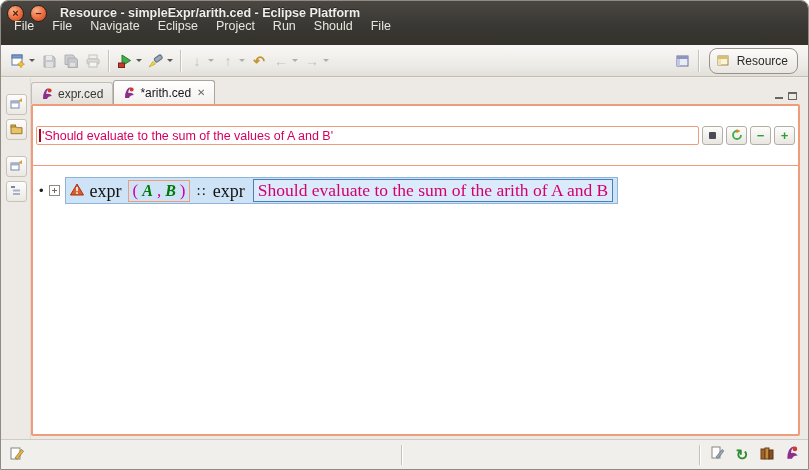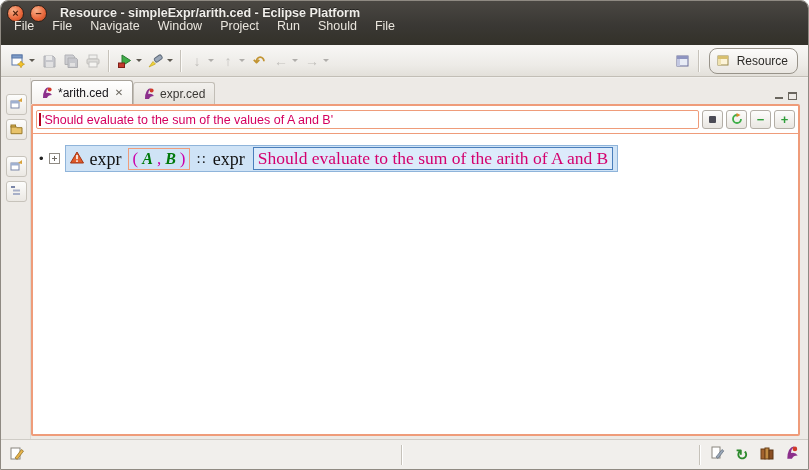--- a/index.html
+++ b/index.html
@@ -43,21 +43,21 @@
        border-radius:3px 3px 0 0;box-sizing:border-box;}
   .tab.inactive{background:linear-gradient(#f2f0ed,#e5e2dc);border:1px solid #c2beb6;border-bottom:none;}
   .tab.active{background:linear-gradient(#ffffff,#f3f1ee);border:1px solid #a9a49c;border-bottom:none;height:24px;color:#17151a;}
   .tab-close{font-size:10px;color:#6a665e;margin-left:2px;}
   .tab-corner{margin-left:auto;display:flex;gap:4px;align-items:center;margin-bottom:4px;margin-right:3px;}
   .chip-min{width:10px;height:9px;position:relative;}
   .chip-min::after{content:"";position:absolute;left:1px;bottom:1px;width:8px;height:2px;background:#6a665e;}
   .chip-max{width:9px;height:8px;border:1px solid #6a665e;border-top:2px solid #6a665e;box-sizing:border-box;}
   .editor-body{position:absolute;top:25px;left:0;right:0;bottom:0;border:2px solid var(--salmon,#ef9c7a);
                border-radius:2px;background:#fff;box-sizing:border-box;display:flex;flex-direction:column;}
-  .query-row{height:23px;display:flex;align-items:center;gap:3px;padding:2px 3px;
+  .query-row{height:23px;display:flex;align-items:center;gap:3px;padding:18px 3px;
              border-bottom:1px solid var(--salmon,#ef9c7a);}
   .query-input{flex:1;height:17px;border:1px solid var(--salmon,#ef9c7a);border-radius:2px;display:flex;align-items:center;
                padding:0 2px;font-size:12.5px;color:var(--inputText,#d4005f);white-space:nowrap;overflow:hidden;background:#fff;}
   .caret{width:2px;height:13px;background:#b00020;margin-right:1px;flex:none;}
   .mini-btn{width:19px;height:17px;border:1px solid #b3aea6;border-radius:3px;flex:none;
             background:linear-gradient(#fdfdfc,#e9e6e1);display:flex;align-items:center;justify-content:center;
             font-size:13px;font-weight:bold;line-height:1;}
   .pm{color:var(--plusMinus,#2f9e3a);}
   .sq{width:7px;height:7px;background:#4b4b55;border-radius:1px;}
   .content{flex:1;position:relative;background:#fff;}
@@ -97,21 +97,21 @@
         </div>
       <div class="winbtn">
           <span>–</span>
         </div>
       <div class="title">Resource - simpleExpr/arith.ced - Eclipse Platform</div>
     </div>
     <div class="menubar">
       <span class="menu-item">File</span>
       <span class="menu-item">File</span>
       <span class="menu-item">Navigate</span>
-      <span class="menu-item">Window</span>
+      <span class="menu-item">Eclipse</span>
       <span class="menu-item">Project</span>
       <span class="menu-item">Run</span>
       <span class="menu-item">Should</span>
       <span class="menu-item">File</span>
     </div>
   </div>
 
   <div class="toolbar">
     <div class="tbtn">
       <span class="icon16">
@@ -247,38 +247,38 @@
               <rect x="1" y="2" width="4" height="2" fill="#7a86a8"></rect>
               <rect x="3" y="5.5" width="7" height="2" fill="#a8b0c8"></rect>
               <rect x="3" y="9" width="7" height="2" fill="#a8b0c8"></rect>
             </svg>
         </span>
       </div>
     </div>
 
     <div class="editor">
       <div class="tabrow">
+        <div class="tab inactive">
+          <span class="icon16" style="width:13px;height:13px">
+            <svg width="13" height="13" viewBox="0 0 13 13">
+                <path d="M2 12 Q2 2 8 1 Q5 4 5.2 7 Q9 6 11 9 Q7 9 6 12z" fill="#8c2f8c"></path>
+                <circle cx="8.6" cy="3.4" r="2" fill="#d03a2a"></circle>
+              </svg>
+          </span>
+          <span>expr.ced</span>
+        </div>
         <div class="tab active">
           <span class="icon16" style="width:13px;height:13px">
             <svg width="13" height="13" viewBox="0 0 13 13">
                 <path d="M2 12 Q2 2 8 1 Q5 4 5.2 7 Q9 6 11 9 Q7 9 6 12z" fill="#8c2f8c"></path>
                 <circle cx="8.6" cy="3.4" r="2" fill="#d03a2a"></circle>
               </svg>
           </span>
           <span>*arith.ced</span>
           <span class="tab-close">✕</span>
-        </div>
-        <div class="tab inactive">
-          <span class="icon16" style="width:13px;height:13px">
-            <svg width="13" height="13" viewBox="0 0 13 13">
-                <path d="M2 12 Q2 2 8 1 Q5 4 5.2 7 Q9 6 11 9 Q7 9 6 12z" fill="#8c2f8c"></path>
-                <circle cx="8.6" cy="3.4" r="2" fill="#d03a2a"></circle>
-              </svg>
-          </span>
-          <span>expr.ced</span>
         </div>
         <div class="tab-corner">
           <div class="chip-min"></div>
           <div class="chip-max"></div>
         </div>
       </div>
 
       <div class="editor-body">
 
         <div class="query-row">

